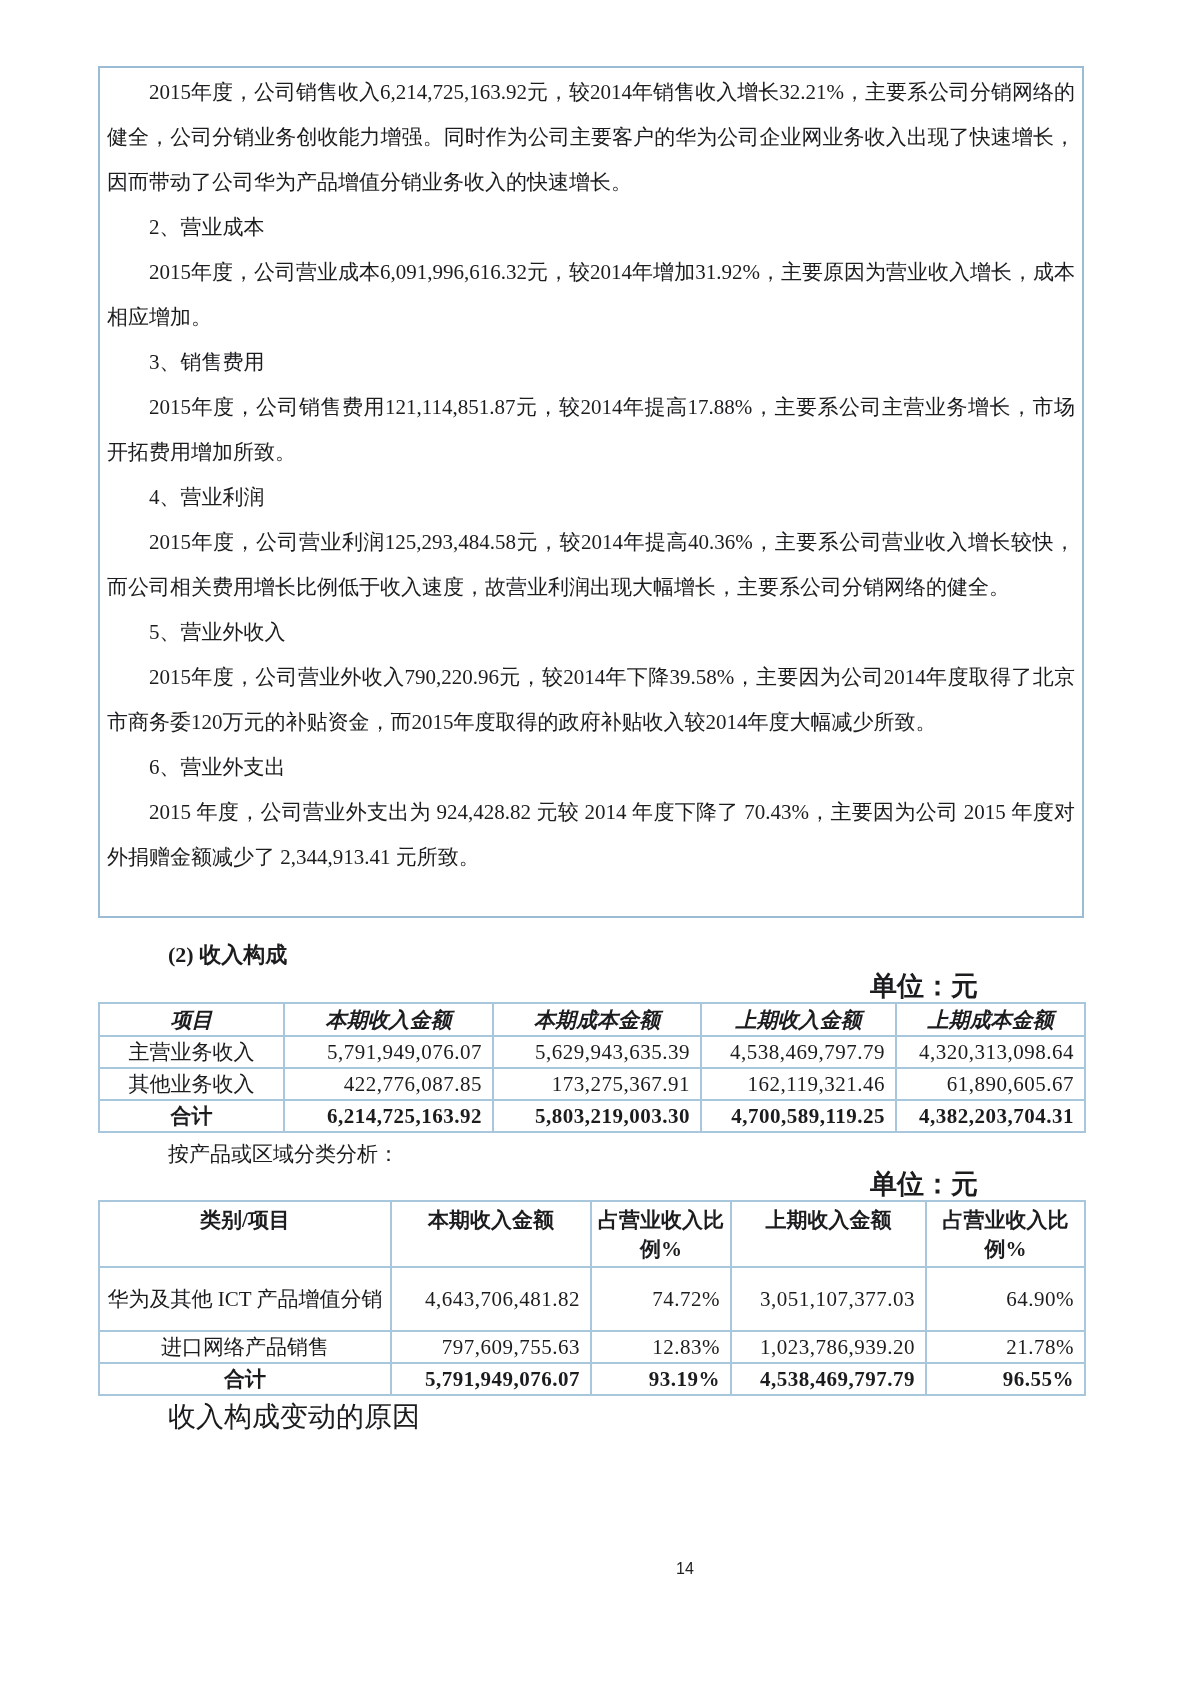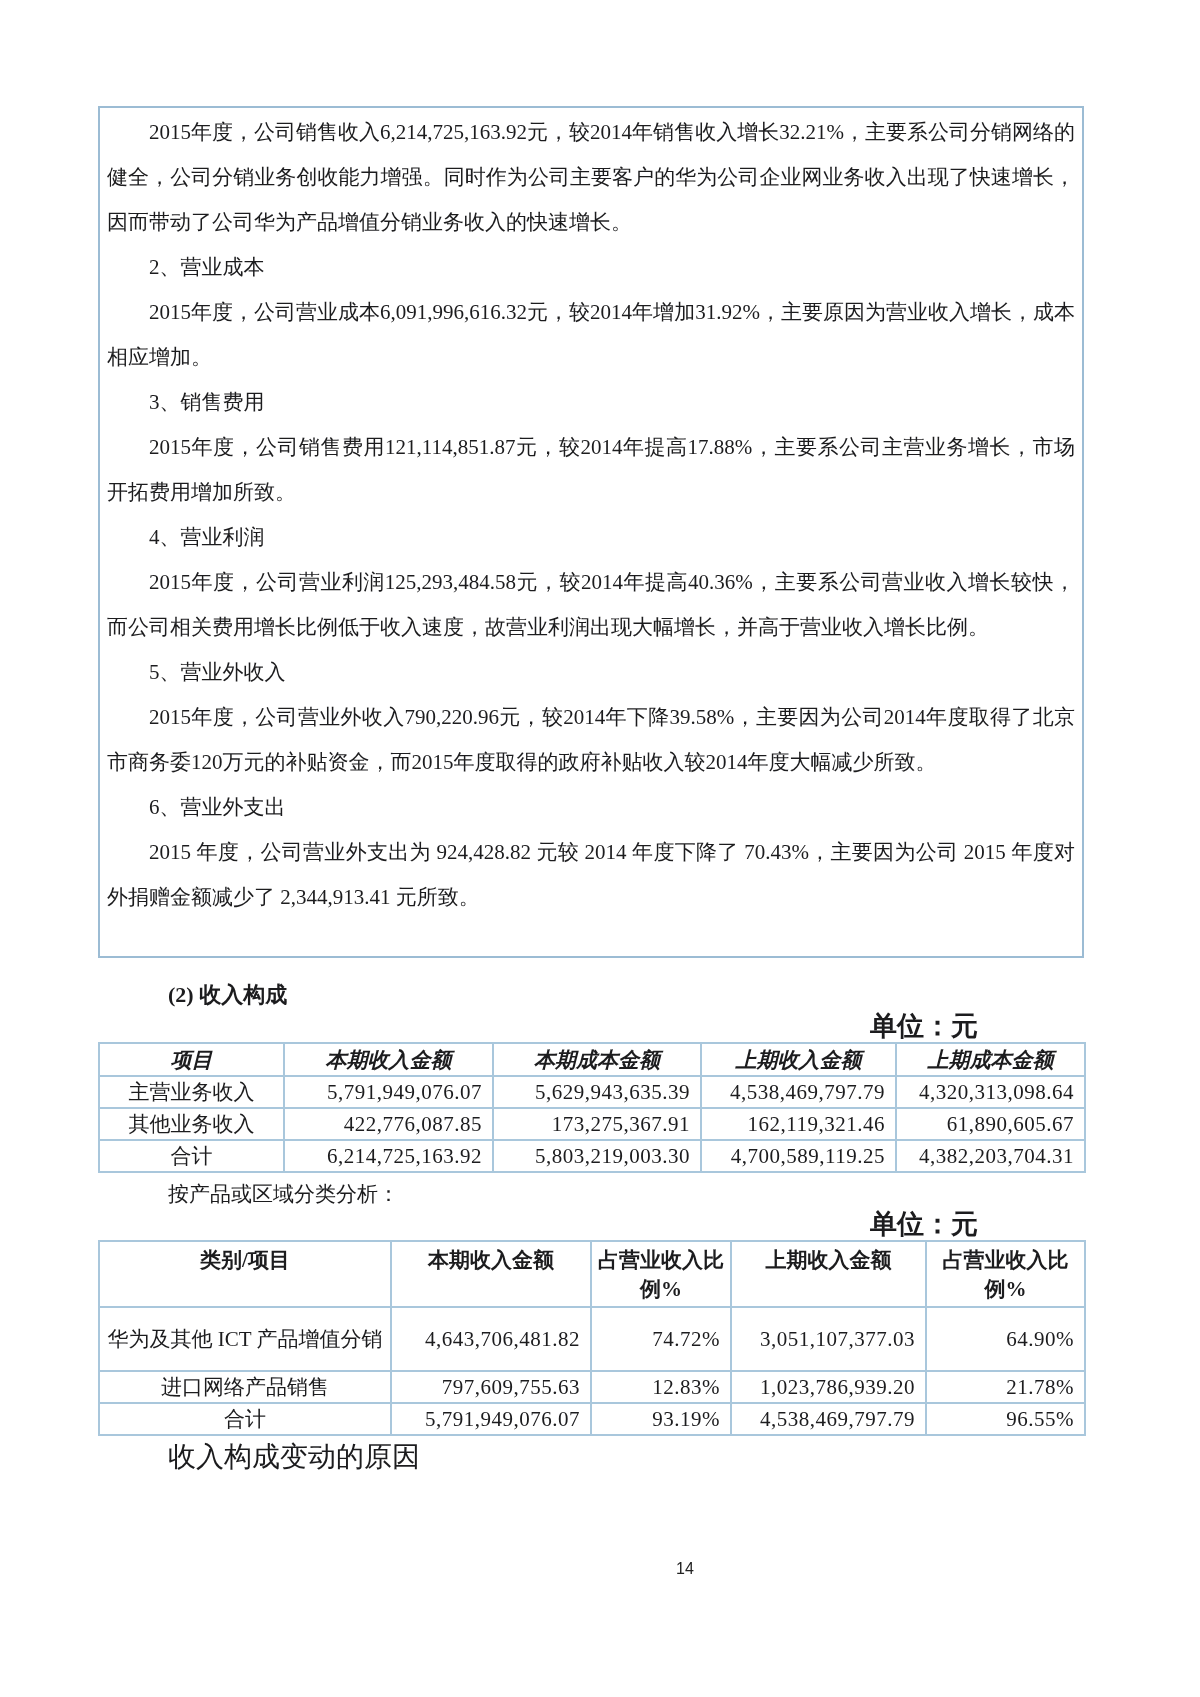--- a/index.html
+++ b/index.html
@@ -8,21 +8,21 @@
     background:#ffffff;
     font-family:"Liberation Serif","DejaVu Serif",serif;
     color:#1c1c1e;
     position:relative;
     overflow:hidden;
   }
   .content { margin-left:98px; width:986px; }
 
   
   .text-box {
-    margin-top:106px;
+    margin-top:66px;
     width:986px; height:852px;
     border:2px solid #9cbcd4;
     padding:2px 7px 0 7px;
     box-sizing:border-box;
     font-size:21px;
     line-height:45px;
     text-align:justify;
   }
   .text-box p { margin:0; text-indent:42px; }
 
@@ -65,21 +65,21 @@
   }
   .tbl td {
     border:2px solid #a9c7dc;
     vertical-align:middle;
     overflow:hidden;
     padding:0;
   }
   .tbl .hdr td { font-weight:bold; text-align:center; }
   .tbl .label { text-align:center;border-radius:11px; }
   .tbl .num { text-align:right; padding-right:10px; letter-spacing:0.5px; }
-  .tbl .total td { font-weight:normal; }
+  .tbl .total td { font-weight:bold; }
 
   .t1 td { height:30px; }
   .t1 .hdr td { height:31px;font-style:italic; }
 
   .t2 td { height:30px;margin-top:36px; }
   .t2 .hdr td { height:60px; vertical-align:top; padding-top:4px; line-height:29px; }
   .t2 .row-multi td { height:62px; line-height:29px; }
 
   .page-number {
     position:absolute;
@@ -95,21 +95,21 @@
 
 <div class="content">
 
   <div class="text-box">
     <p>2015年度，公司销售收入6,214,725,163.92元，较2014年销售收入增长32.21%，主要系公司分销网络的健全，公司分销业务创收能力增强。同时作为公司主要客户的华为公司企业网业务收入出现了快速增长，因而带动了公司华为产品增值分销业务收入的快速增长。</p>
     <p>2、营业成本</p>
     <p>2015年度，公司营业成本6,091,996,616.32元，较2014年增加31.92%，主要原因为营业收入增长，成本相应增加。</p>
     <p>3、销售费用</p>
     <p>2015年度，公司销售费用121,114,851.87元，较2014年提高17.88%，主要系公司主营业务增长，市场开拓费用增加所致。</p>
     <p>4、营业利润</p>
-    <p>2015年度，公司营业利润125,293,484.58元，较2014年提高40.36%，主要系公司营业收入增长较快，而公司相关费用增长比例低于收入速度，故营业利润出现大幅增长，并高于营业收入增长比例。</p>
+    <p>2015年度，公司营业利润125,293,484.58元，较2014年提高40.36%，主要系公司营业收入增长较快，而公司相关费用增长比例低于收入速度，故营业利润出现大幅增长，主要系公司分销网络的健全。</p>
     <p>5、营业外收入</p>
     <p>2015年度，公司营业外收入790,220.96元，较2014年下降39.58%，主要因为公司2014年度取得了北京市商务委120万元的补贴资金，而2015年度取得的政府补贴收入较2014年度大幅减少所致。</p>
     <p>6、营业外支出</p>
     <p>2015 年度，公司营业外支出为 924,428.82 元较 2014 年度下降了 70.43%，主要因为公司 2015 年度对外捐赠金额减少了 2,344,913.41 元所致。</p>
   </div>
 
   <div class="section-heading">(2) 收入构成</div>
 
   <div class="unit-label">单位：元</div>
 

